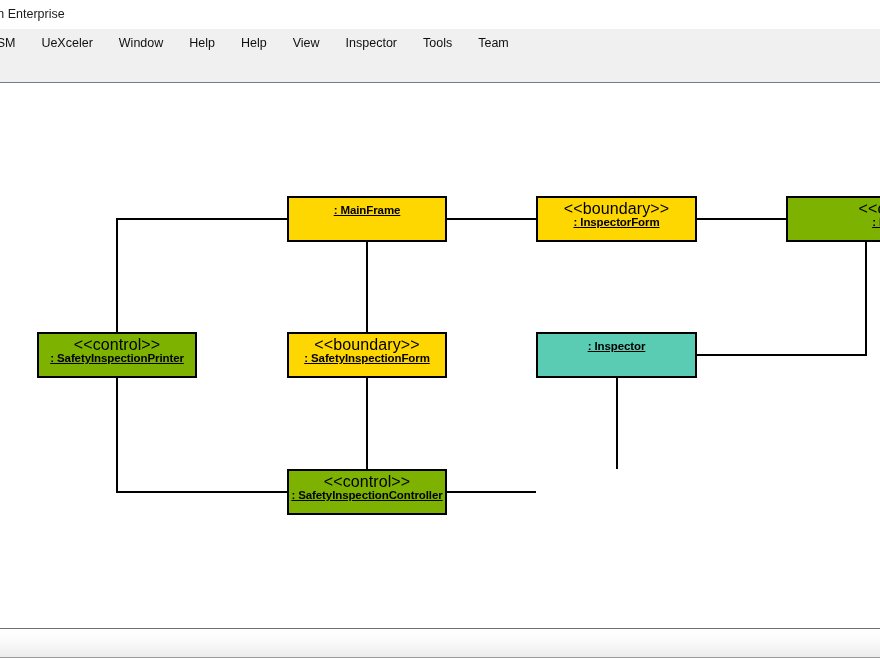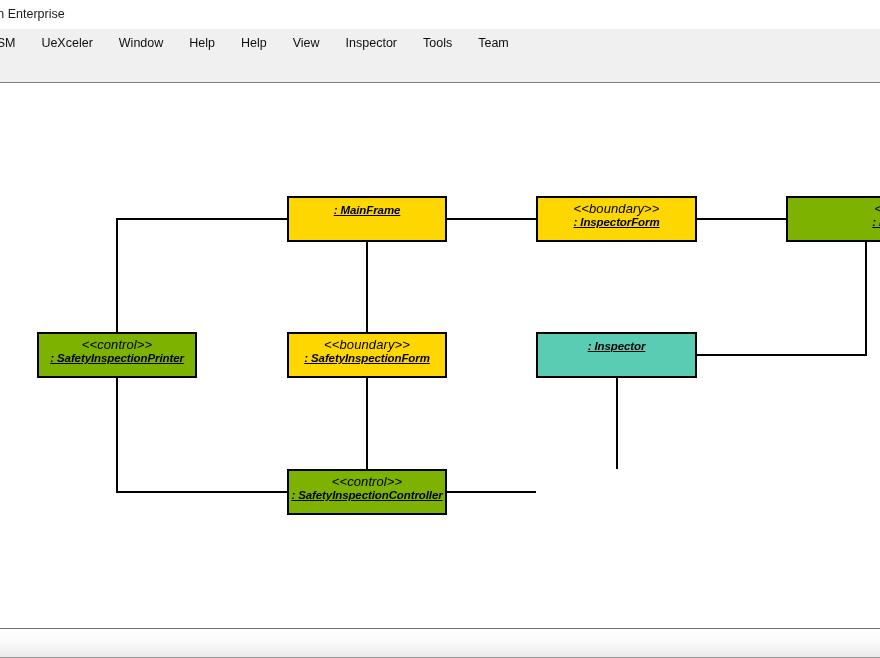--- a/index.html
+++ b/index.html
@@ -85,24 +85,23 @@
   }
 
   
   .uml-box {
     position: absolute;
     box-sizing: border-box;
     border: 2px solid #000000;
     text-align: center;
     cursor: default;
     z-index: 5;
-    font-style: italic;
   }
   .uml-stereotype {
-    font-size: 13px;
+    font-size: 16px;
     line-height: 13px;
     color: #000000;
     margin-top: 4px;
     letter-spacing: 0.1px;
     white-space: nowrap;
   }
   .uml-name {
     font-size: 11.5px;
     line-height: 14px;
     font-weight: bold;

